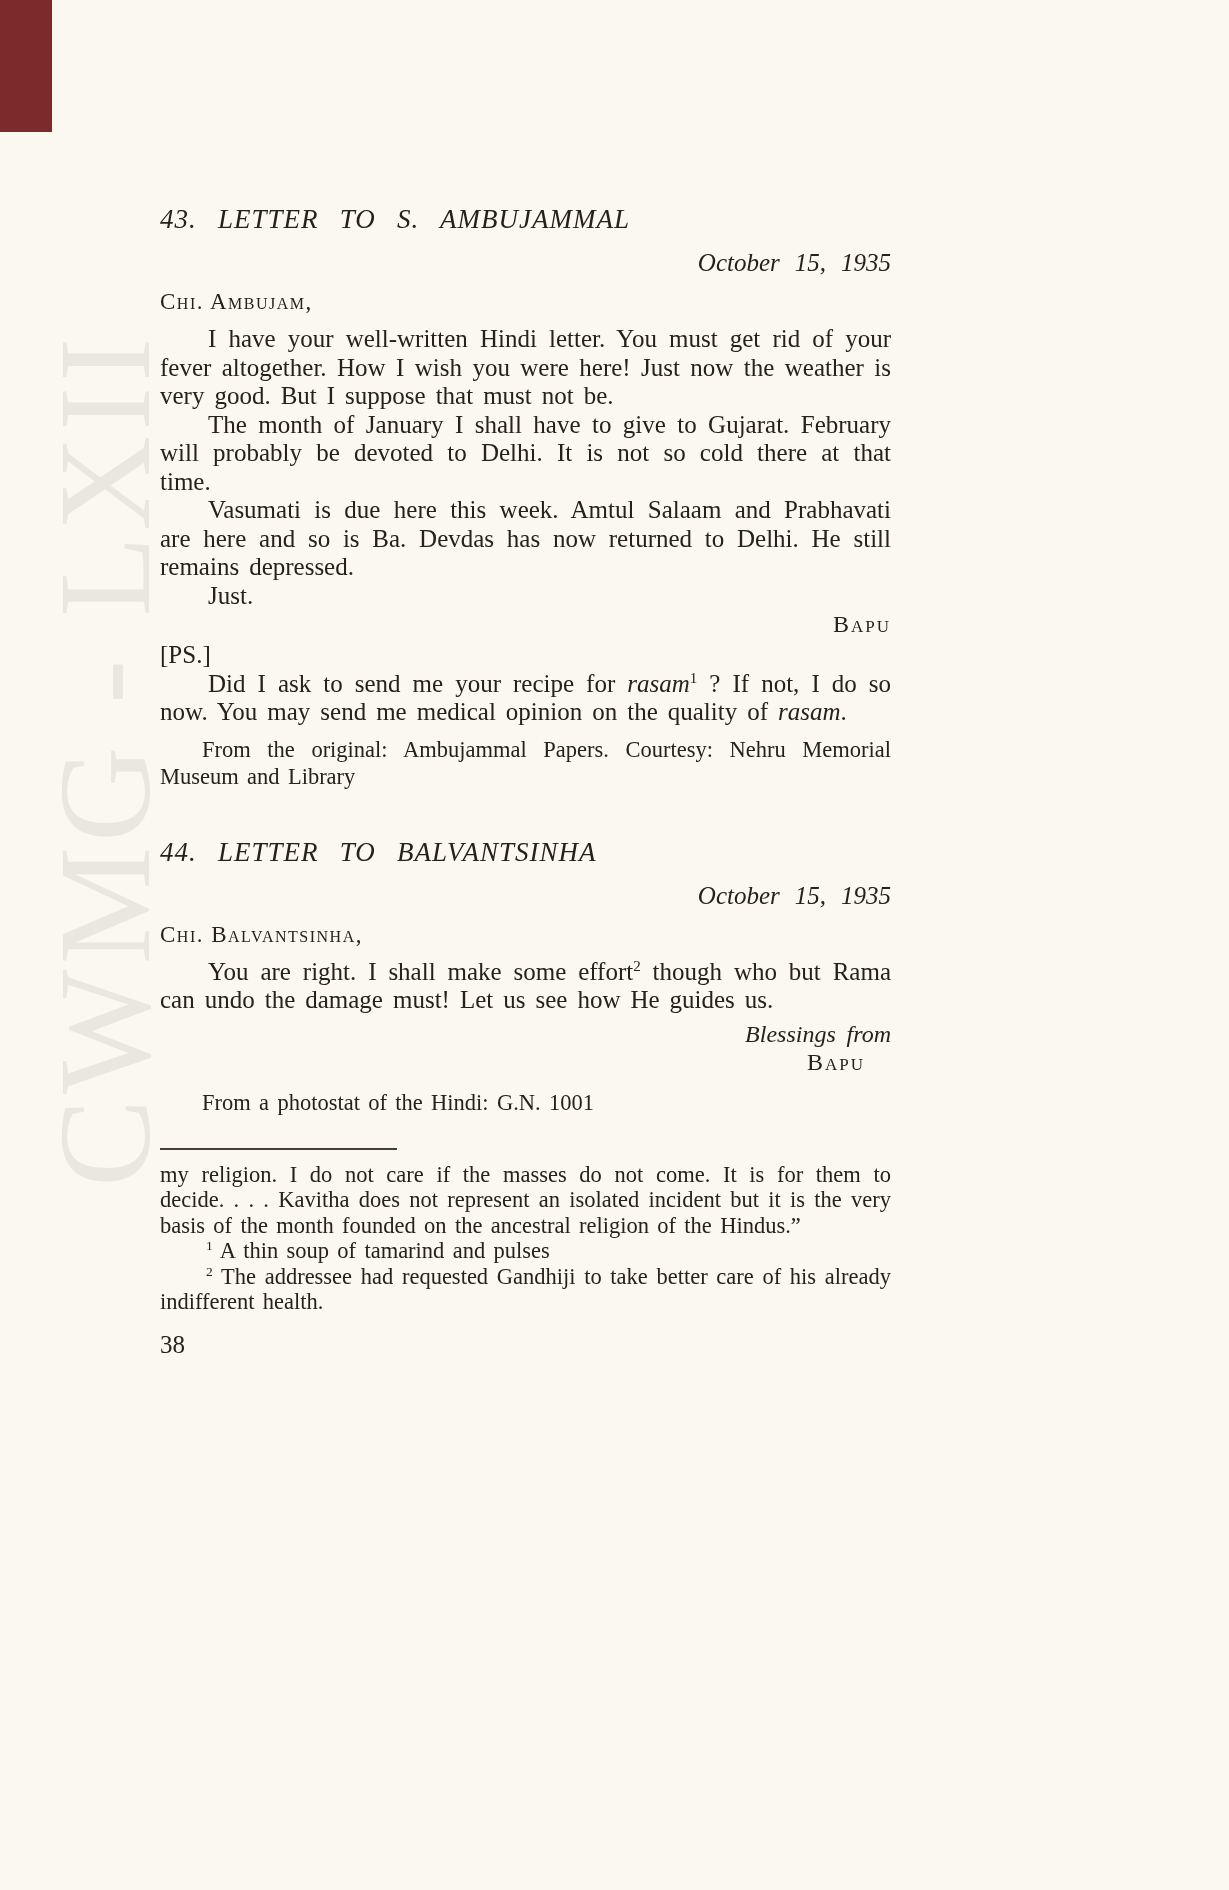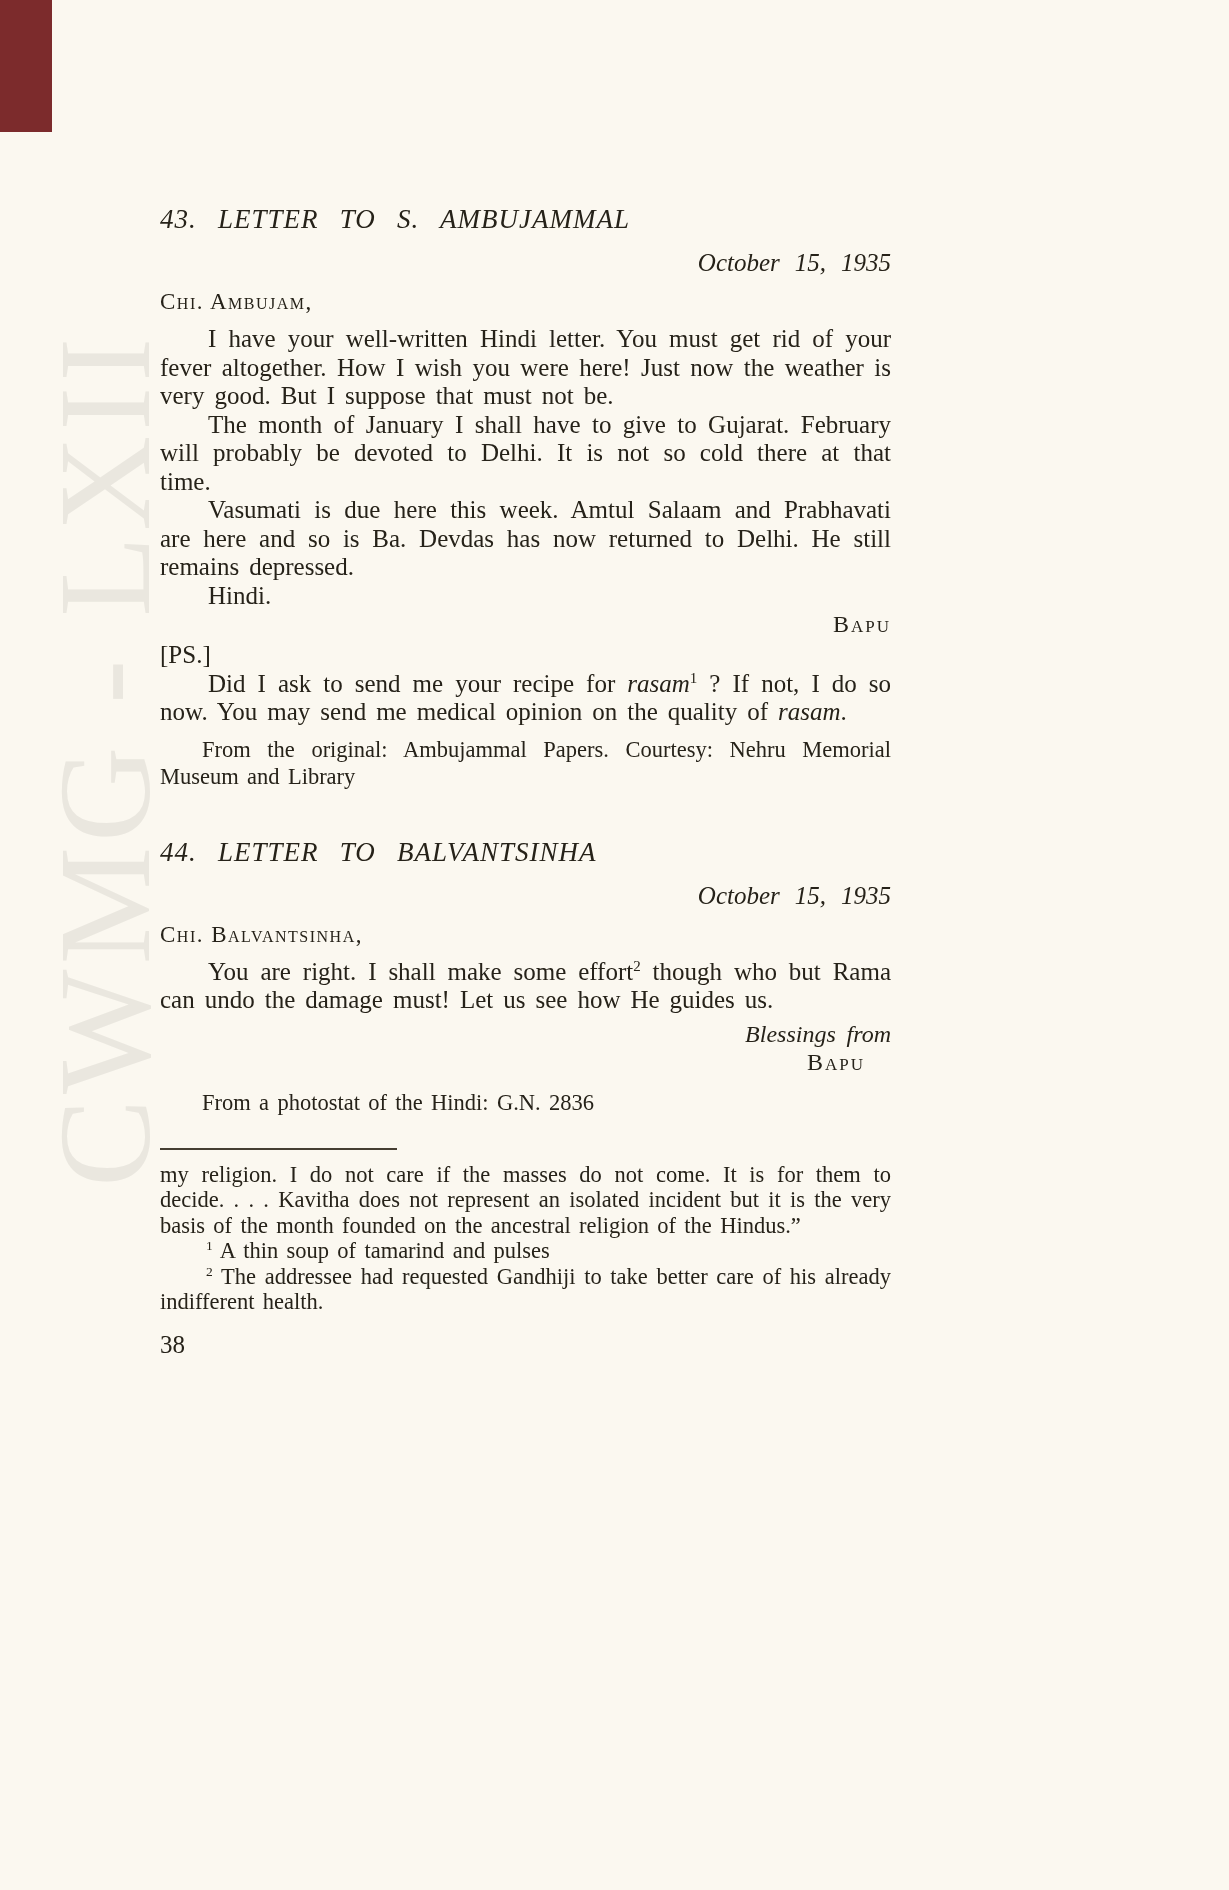--- a/index.html
+++ b/index.html
@@ -141,35 +141,35 @@
 
   <div class="content">
 
     <section>
       <h1 class="title">43. LETTER TO S. AMBUJAMMAL</h1>
       <div class="date-line">October 15, 1935</div>
       <div class="salutation">Chi. Ambujam,</div>
       <p class="body-para indent first-body">I have your well-written Hindi letter. You must get rid of your fever altogether. How I wish you were here! Just now the weather is very good. But I suppose that must not be.</p>
       <p class="body-para indent">The month of January I shall have to give to Gujarat. February will probably be devoted to Delhi. It is not so cold there at that time.</p>
       <p class="body-para indent">Vasumati is due here this week. Amtul Salaam and Prabhavati are here and so is Ba. Devdas has now returned to Delhi. He still remains depressed.</p>
-      <p class="body-para indent">Hindi.</p>
+      <p class="body-para indent">Just.</p>
       <div class="signature">Bapu</div>
       <div class="ps-label">[PS.]</div>
       <p class="body-para indent"><span>Did I ask to send me your recipe for </span><i class="inline-italic">rasam</i><sup>1</sup><span> ? If not, I do so now. You may send me medical opinion on the quality of </span><i class="inline-italic">rasam</i><span>.</span></p>
       <p class="source-note">From the original: Ambujammal Papers. Courtesy: Nehru Memorial Museum and Library</p>
     </section>
 
     <section>
       <h1 class="title title-2">44. LETTER TO BALVANTSINHA</h1>
       <div class="date-line">October 15, 1935</div>
       <div class="salutation">Chi. Balvantsinha,</div>
       <p class="body-para indent first-body"><span>You are right. I shall make some effort</span><sup>2</sup><span> though who but Rama can undo the damage must! Let us see how He guides us.</span></p>
       <div class="valediction">Blessings from</div>
       <div class="signature signature-inset">Bapu</div>
-      <p class="source-note source-note-2">From a photostat of the Hindi: G.N. 2836</p>
+      <p class="source-note source-note-2">From a photostat of the Hindi: G.N. 1001</p>
     </section>
 
     <section>
       <hr class="footnote-rule">
       <p class="footnote footnote-continuation">my religion. I do not care if the masses do not come. It is for them to decide. . . . Kavitha does not represent an isolated incident but it is the very basis of the month founded on the ancestral religion of the Hindus.”</p>
       <p class="footnote fn-indent"><sup>1</sup><span> A thin soup of tamarind and pulses</span></p>
       <p class="footnote fn-indent"><sup>2</sup><span> The addressee had requested Gandhiji to take better care of his already indifferent health.</span></p>
     </section>
 
     <div class="page-number">38</div>

